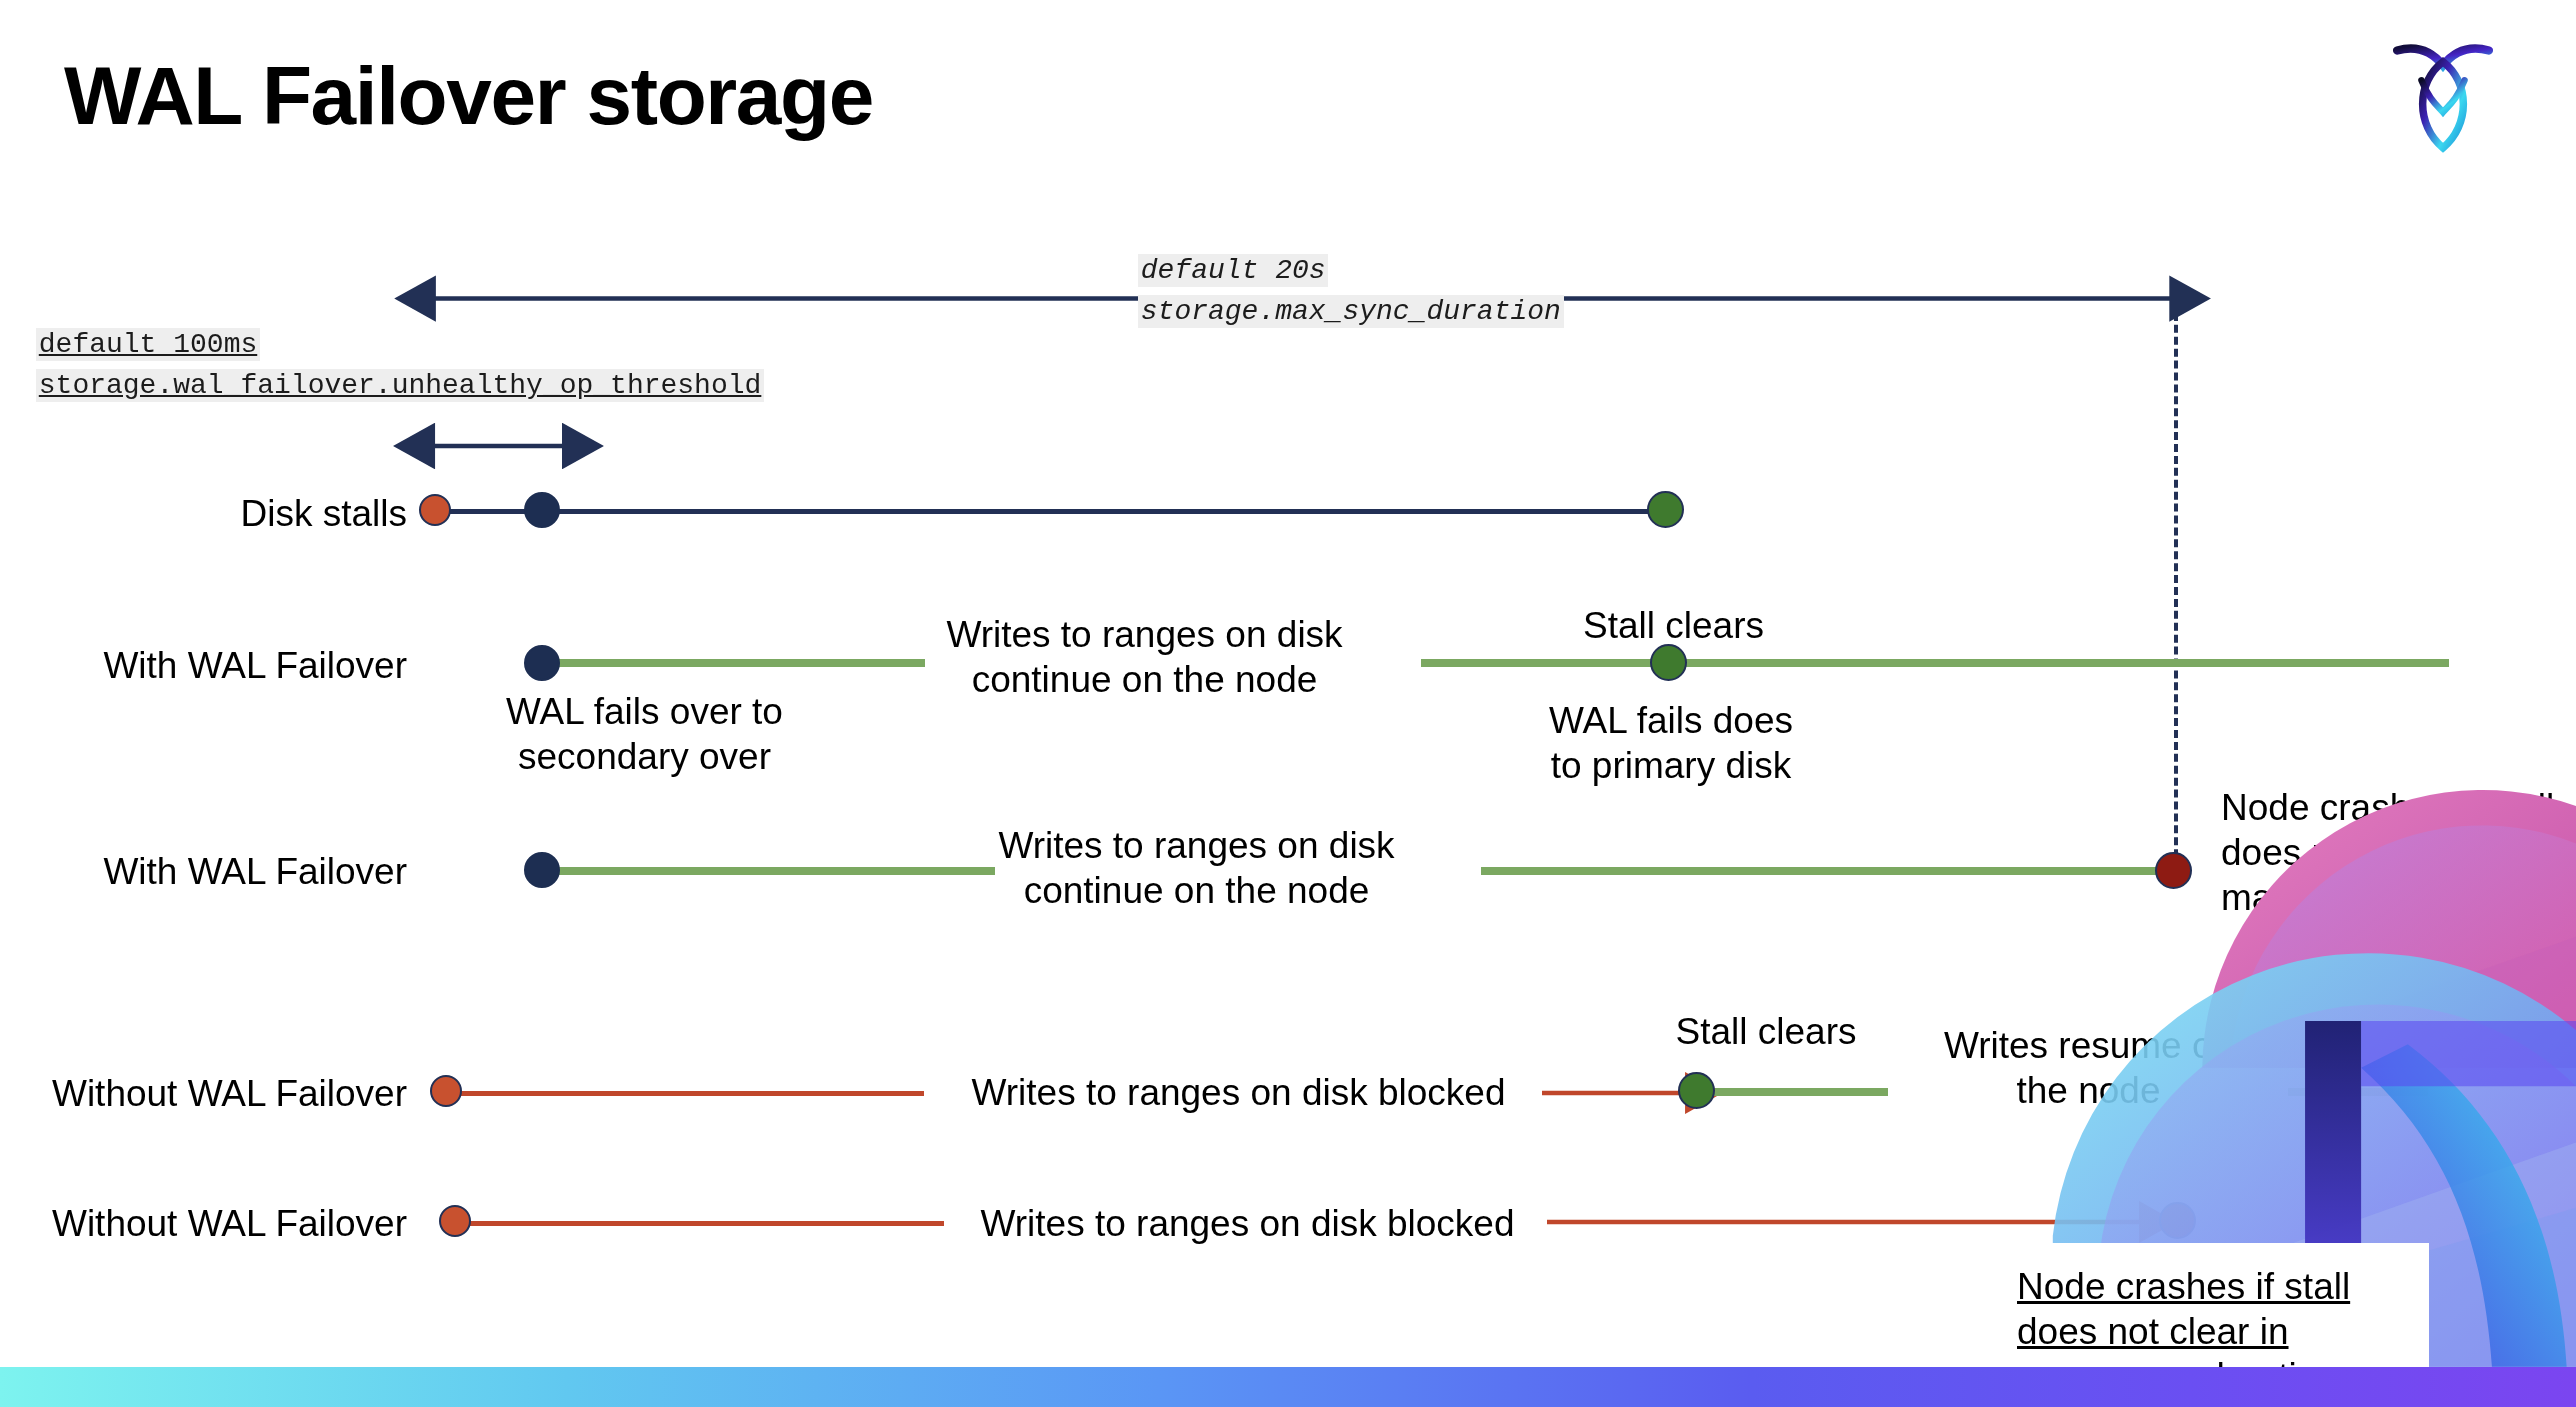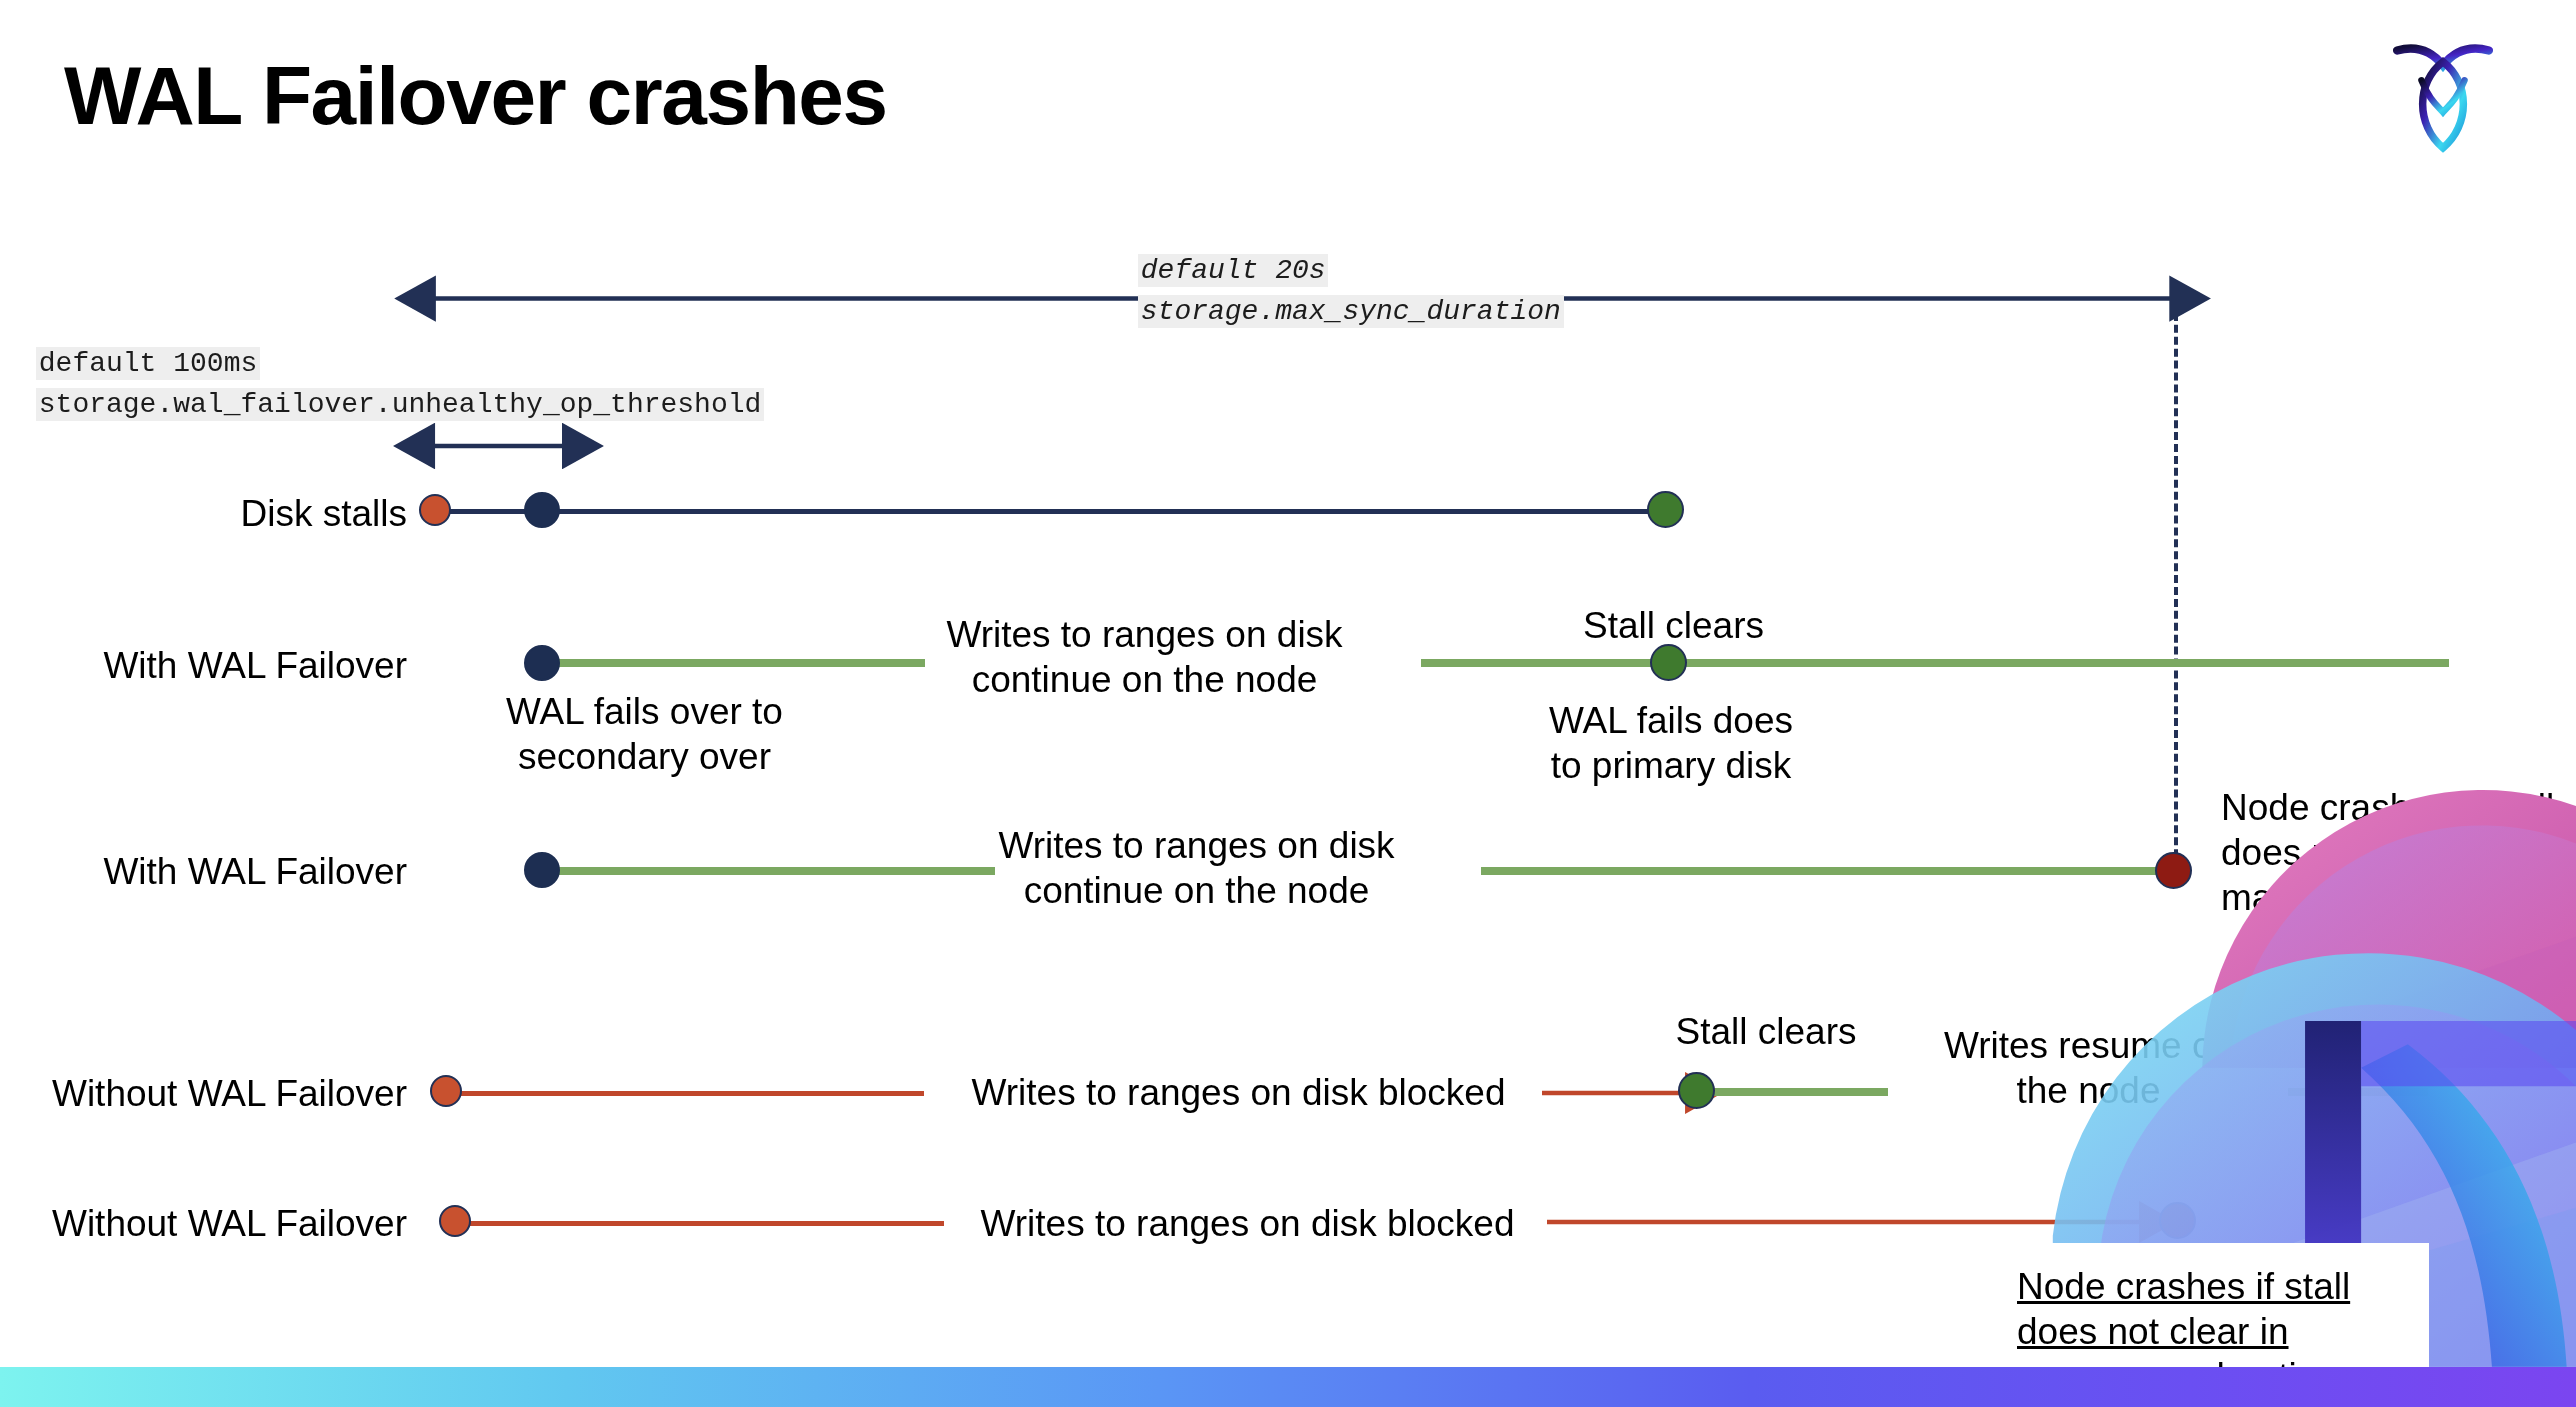--- a/index.html
+++ b/index.html
@@ -50,21 +50,21 @@
     white-space: nowrap;
   }
   .code-block .code-line {
     display: block;
   }
   .code-block .code-line span {
     background: #eeeeee;
     padding: 0.9px 2.8px;
   }
 
-  #code-unhealthy { left: 36px; top: 343px; }
+  #code-unhealthy { left: 36px; top: 324px; text-decoration: underline; }
   #code-maxsync   { left: 1138px; top: 250px; font-style: italic; }
 
   
   .row-label {
     position: absolute;
     font-size: 37px;
     color: #000000;
     white-space: nowrap;
     text-align: right;
     margin-left: 24px;
@@ -135,21 +135,21 @@
     width: 2576px;
     height: 41px;
     background: linear-gradient(90deg,#7df3ef 0%, #61c8f0 22%, #5a96f5 45%, #5a5cf0 68%, #6a4ff2 85%, #7b45f0 100%);
   }
 </style>
 </head>
 <body>
 
 <div id="slide">
 
-  <div id="page-title">WAL Failover crashes</div>
+  <div id="page-title">WAL Failover storage</div>
 
   <div id="brand-logo">
     <svg width="122" height="131" viewBox="0 0 130 140">
       <defs>
         <linearGradient id="lg1" x1="0" y1="0" x2="1" y2="1">
           <stop offset="0%" stop-color="#0b0b24"></stop>
           <stop offset="35%" stop-color="#3b1fb0"></stop>
           <stop offset="70%" stop-color="#3bd8f0"></stop>
           <stop offset="100%" stop-color="#1b8fd6"></stop>
         </linearGradient>

